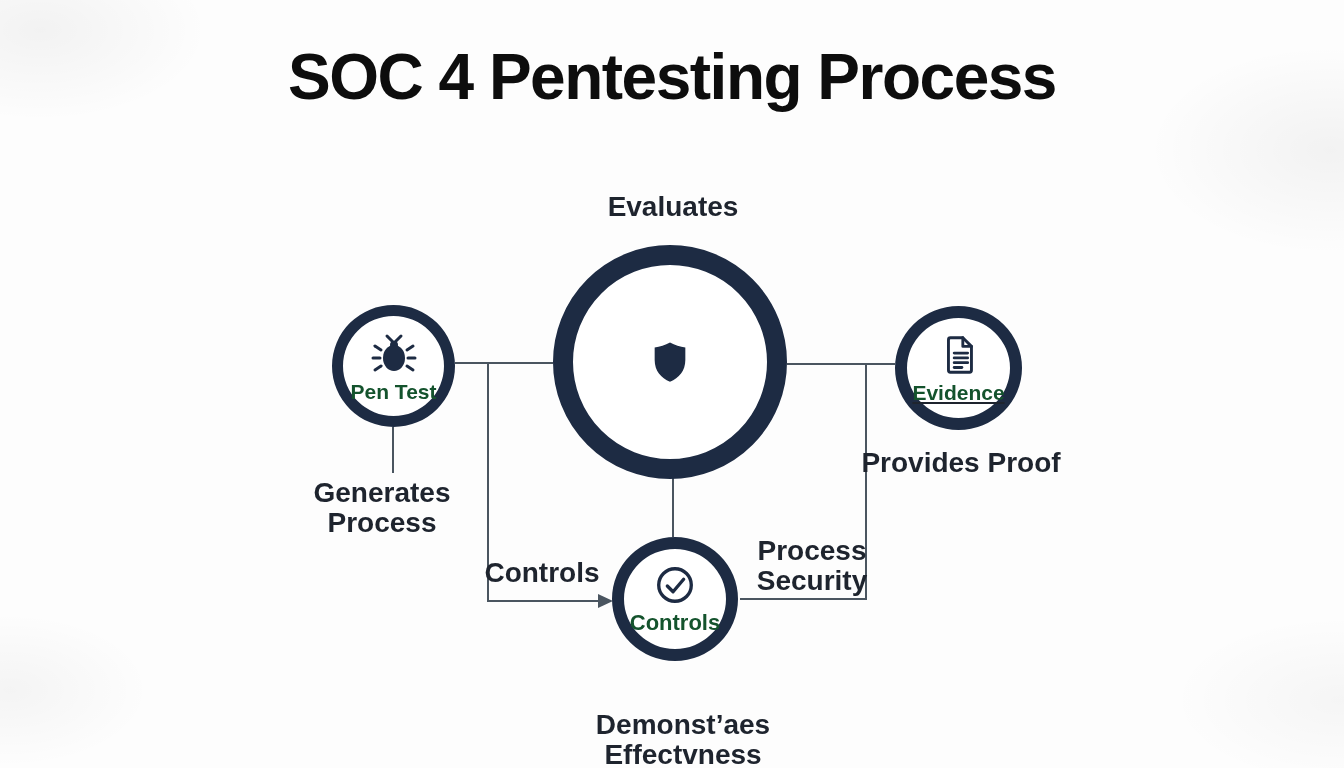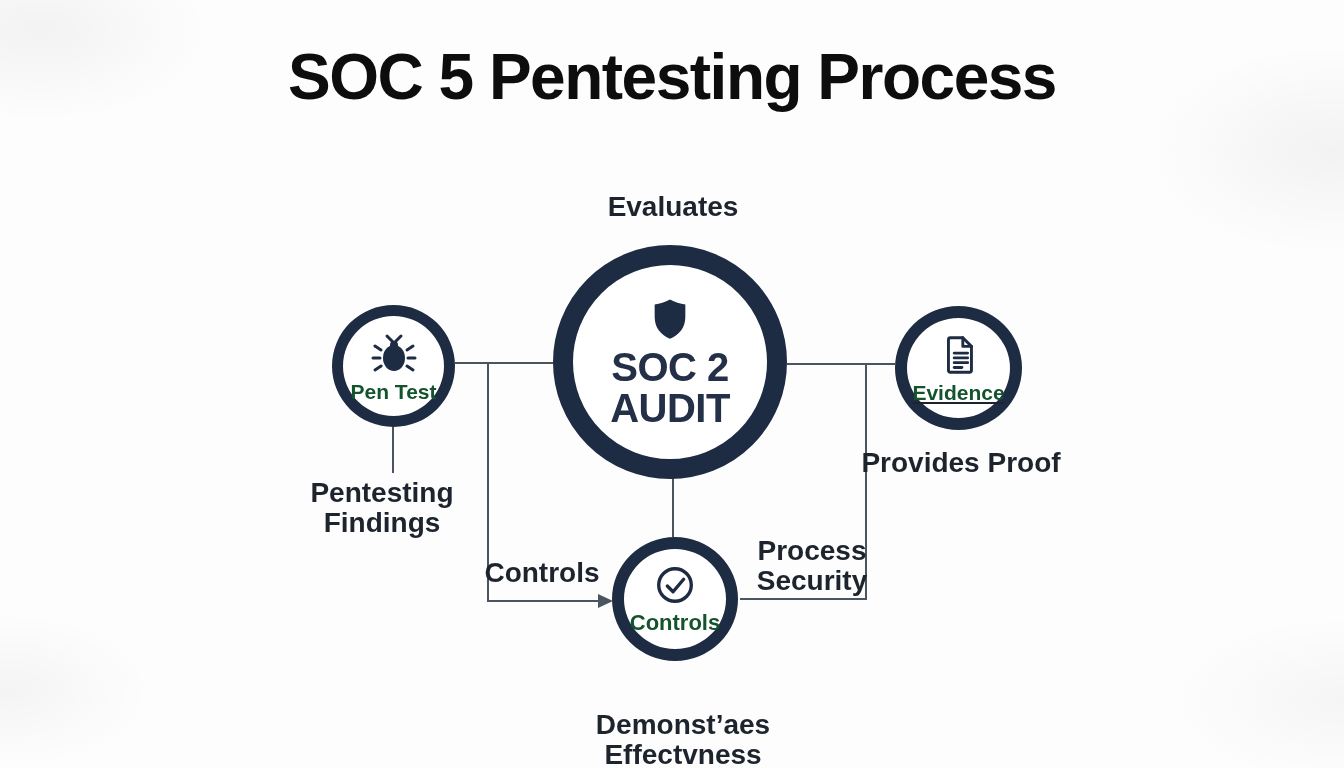--- a/index.html
+++ b/index.html
@@ -90,63 +90,59 @@
   .cap-provides{ left:861px; top:448px; width:200px;}
   .cap-controls-edge{ left:462px; top:558px; width:160px;}
   .cap-assesses{ left:742px; top:536px; width:140px;}
   .cap-demonstrates{ left:533px; top:710px; width:300px;}
 </style>
 </head>
 <body>
 
 <div class="canvas">
 
-  <h1 class="title">SOC 5 Pentesting Process</h1>
+  <h1 class="title">SOC 4 Pentesting Process</h1>
 
   <div class="h-line" style="left:455px;top:362px;width:98px;"></div>
   <div class="h-line" style="left:787px;top:363px;width:108px;"></div>
   <div class="v-line" style="left:672px;top:477px;height:60px;"></div>
   <div class="v-line" style="left:392px;top:427px;height:46px;"></div>
   <div class="v-line" style="left:487px;top:362px;height:240px;"></div>
   <div class="h-line" style="left:487px;top:600px;width:112px;"></div>
   <div class="arrow-right" style="left:598px;top:594px;"></div>
   <div class="v-line" style="left:865px;top:363px;height:236px;"></div>
   <div class="h-line" style="left:740px;top:598px;width:127px;"></div>
 
   <div class="caption cap-evaluates">Evaluates</div>
   <div class="node node-center">
     <span class="icon">
       <svg width="46" height="48" viewBox="0 0 24 24">
         <path d="M12 1.8 C14.5 3.2 17.3 4 20 4.4 V11 C20 16.6 16.7 20.5 12 22.3 C7.3 20.5 4 16.6 4 11 V4.4 C6.7 4 9.5 3.2 12 1.8 Z" fill="#1d2b43"></path>
       </svg>
     </span>
-    <div class="center-text">
-      <div>SOC 2</div>
-      <div>AUDIT</div>
-    </div>
   </div>
 
   <div class="node node-left">
     <span class="icon">
       <svg width="48" height="50" viewBox="0 0 48 48" stroke="#1d2b43" stroke-width="3" stroke-linecap="round" fill="none">
         <path d="M24 14 L17 7"></path>
         <path d="M24 14 L31 7"></path>
         <circle cx="24" cy="16" r="4" fill="#1d2b43" stroke="none"></circle>
         <ellipse cx="24" cy="29" rx="11" ry="13" fill="#1d2b43" stroke="none"></ellipse>
         <path d="M11 21 L5 17"></path>
         <path d="M10 29 L3 29"></path>
         <path d="M11 37 L5 41"></path>
         <path d="M37 21 L43 17"></path>
         <path d="M38 29 L45 29"></path>
         <path d="M37 37 L43 41"></path>
       </svg>
     </span>
     <div class="node-label" style="font-size:21px;">Pen Test</div>
   </div>
-  <div class="caption cap-generates">Pentesting Findings</div>
+  <div class="caption cap-generates">Generates Process</div>
 
   <div class="node node-right">
     <span class="icon">
       <svg width="46" height="48" viewBox="0 0 48 48" stroke="#1d2b43" stroke-width="3" fill="none" stroke-linejoin="round" stroke-linecap="round">
         <path d="M13 8 a2 2 0 0 1 2 -2 h13 l9 9 v25 a2 2 0 0 1 -2 2 h-20 a2 2 0 0 1 -2 -2 z"></path>
         <path d="M28 6 v9 h9"></path>
         <path d="M19 22 H33"></path>
         <path d="M19 27 H33"></path>
         <path d="M19 32 H33"></path>
         <path d="M19 37 H27"></path>

